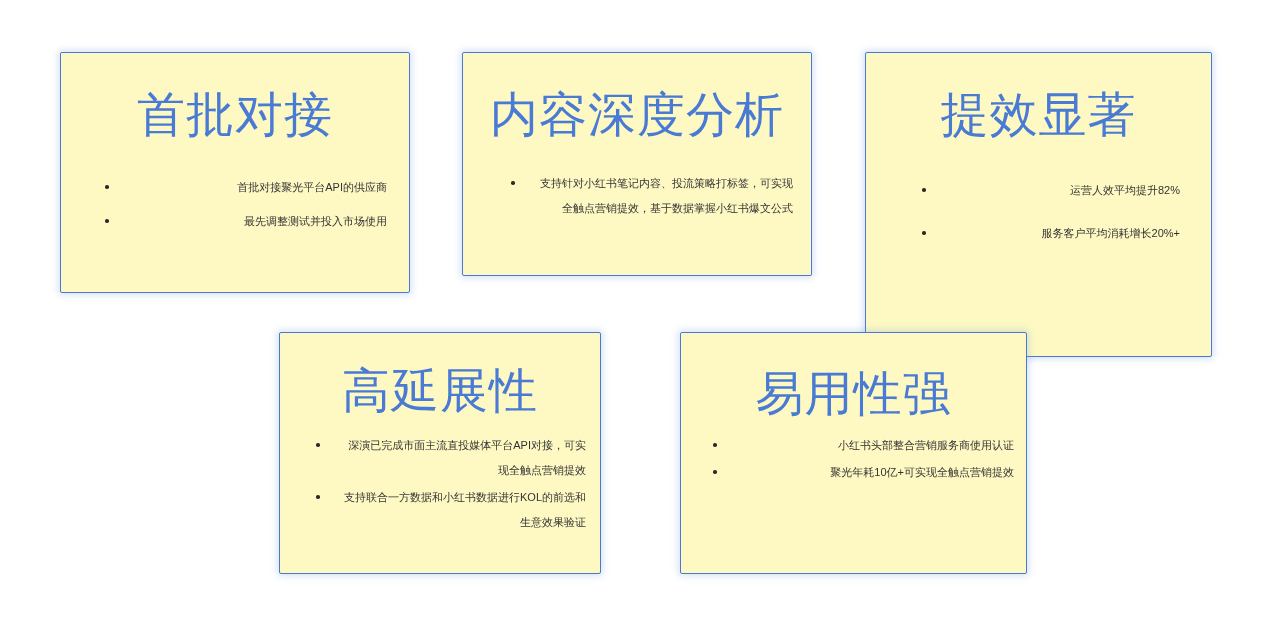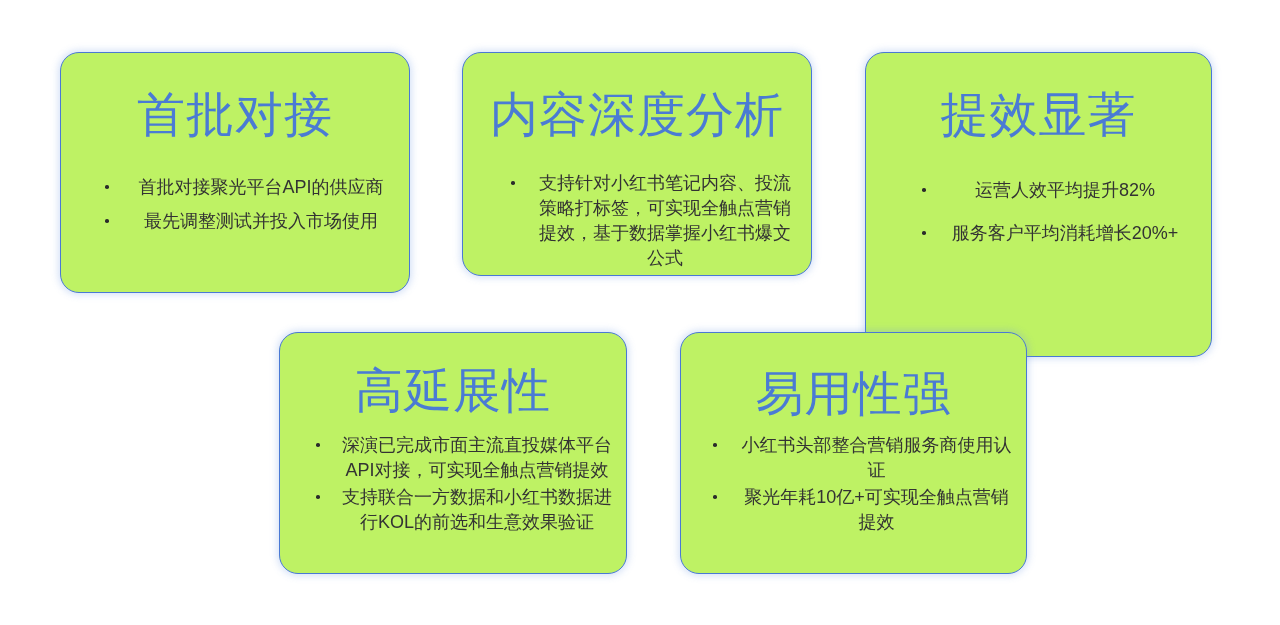--- a/index.html
+++ b/index.html
@@ -17,32 +17,32 @@
 
   .slide {
     position: absolute;
     inset: 0;
     background: #ffffff;
   }
 
   .card {
     position: absolute;
     box-sizing: border-box;
-    background: #bef264;
+    background: #fef9c3;
     border: 1.5px solid #4a79d4;
-    border-radius: 19px;
+    border-radius: 2px;
     box-shadow: 0 0 7px 2px rgba(120, 160, 230, 0.30);
   }
 
   
   .card-1 { left: 60px;  top: 52px;  width: 350px; height: 241px; }
   .card-2 { left: 462px; top: 52px;  width: 350px; height: 224px; }
   .card-3 { left: 865px; top: 52px;  width: 347px; height: 305px; }
   
-  .card-4 { left: 279px; top: 332px; width: 348px; height: 242px; }
+  .card-4 { left: 279px; top: 332px; width: 322px; height: 242px; }
   .card-5 { left: 680px; top: 332px; width: 347px; height: 242px; }
 
   .card-title {
     position: absolute;
     left: 0;
     right: 0;
     text-align: center;
     color: #4a7bd4;
     font-size: 48px;
     line-height: 1;
@@ -67,23 +67,23 @@
   .card-1 .bullet-list { top: 122px; left: 26px; right: 22px; }
   .card-2 .bullet-list { top: 118px; left: 30px; right: 18px; }
   .card-3 .bullet-list { top: 125px; left: 42px; right: 31px; }
   .card-4 .bullet-list { top: 100px; left: 18px; right: 14px; }
   .card-5 .bullet-list { top: 100px; left: 14px; right: 12px; }
 
   .bullet-item {
     position: relative;
     display: block;
     color: #333333;
-    font-size: 18px;
+    font-size: 11px;
     line-height: 25px;
-    text-align: center;
+    text-align: right;
   }
   .card-1 .bullet-item { margin-bottom: 9px; padding-left: 48px; }
   .card-2 .bullet-item { margin-bottom: 0;  padding-left: 44px; }
   .card-3 .bullet-item { margin-bottom: 18px; padding-left: 42px; }
   .card-4 .bullet-item { margin-bottom: 2px; padding-left: 44px; }
   .card-5 .bullet-item { margin-bottom: 2px; padding-left: 44px; }
 
   .bullet-dot {
     position: absolute;
     left: 18px;

